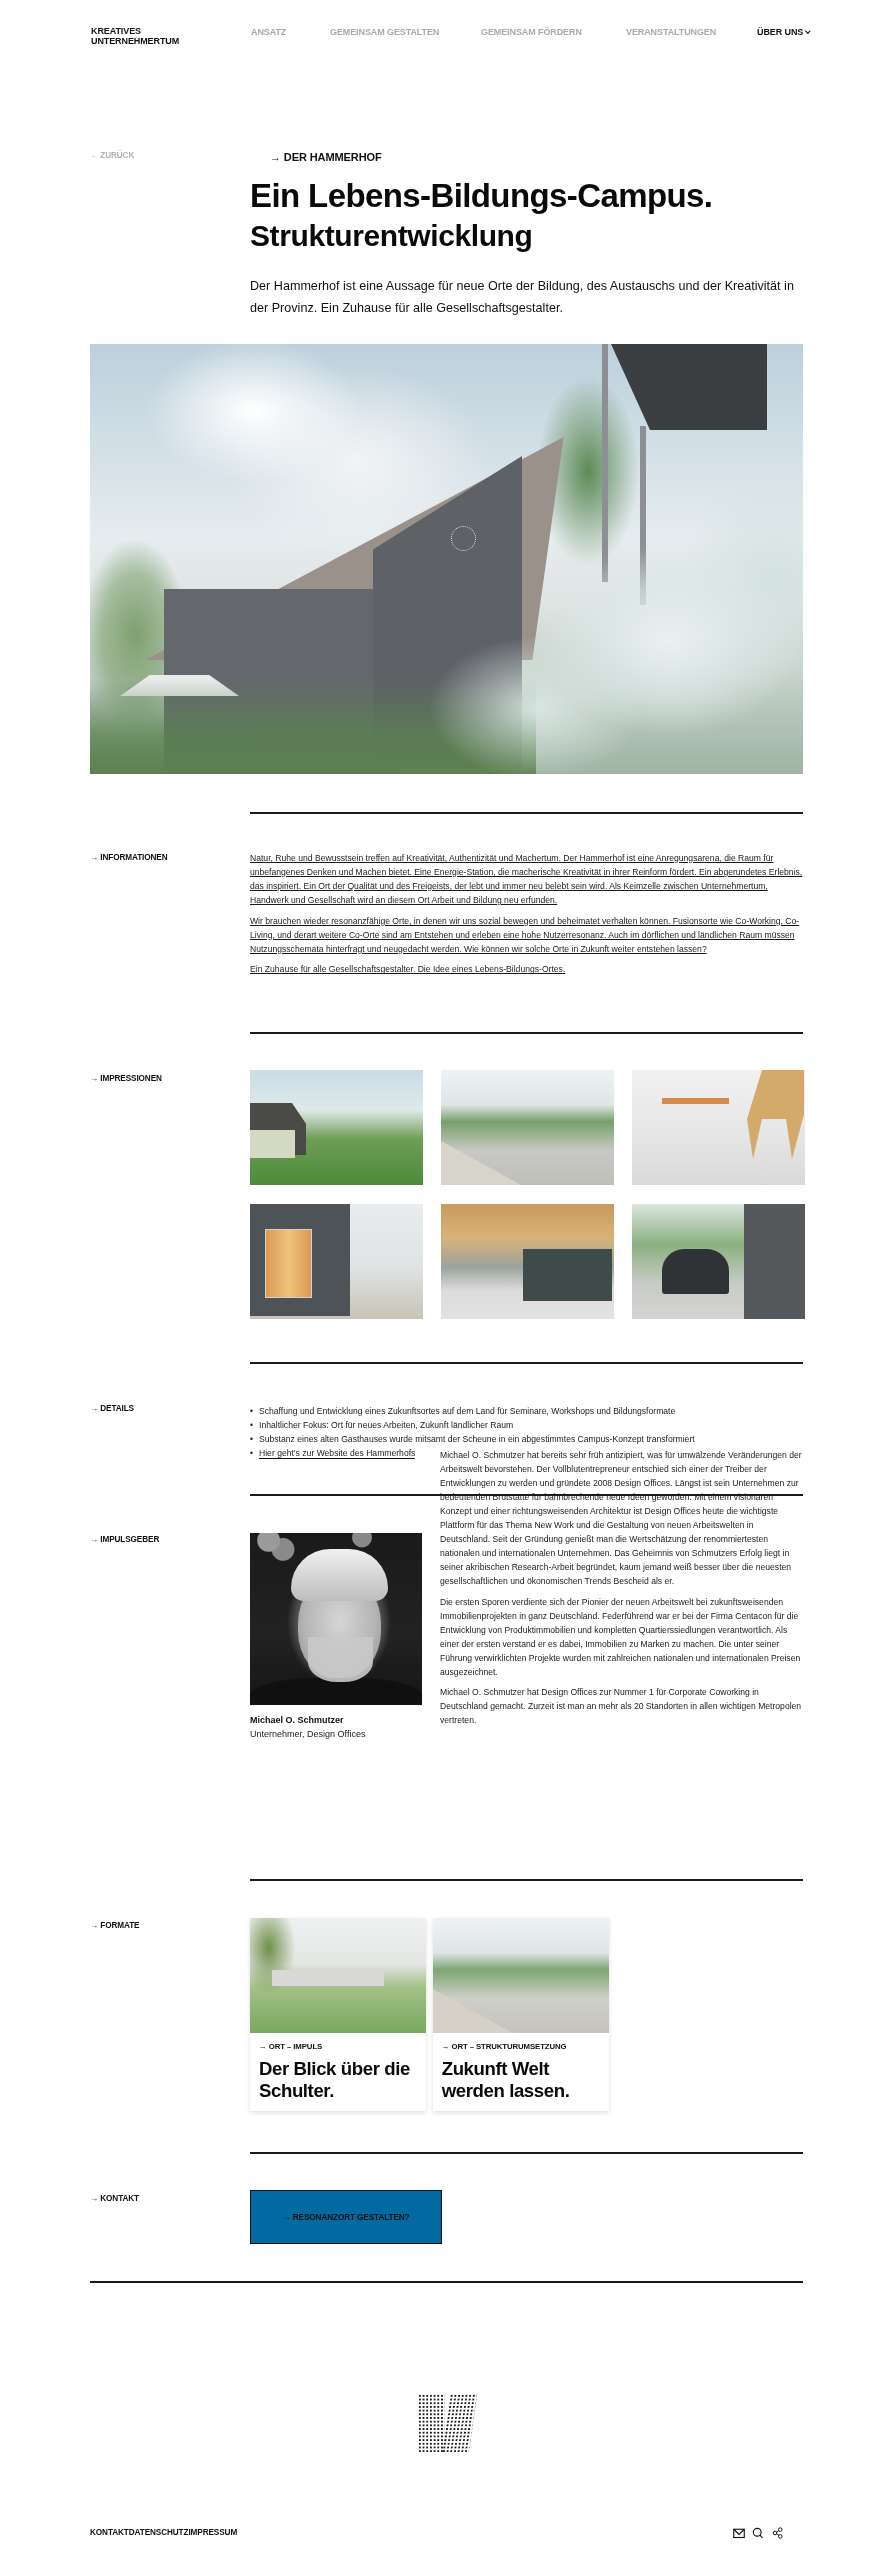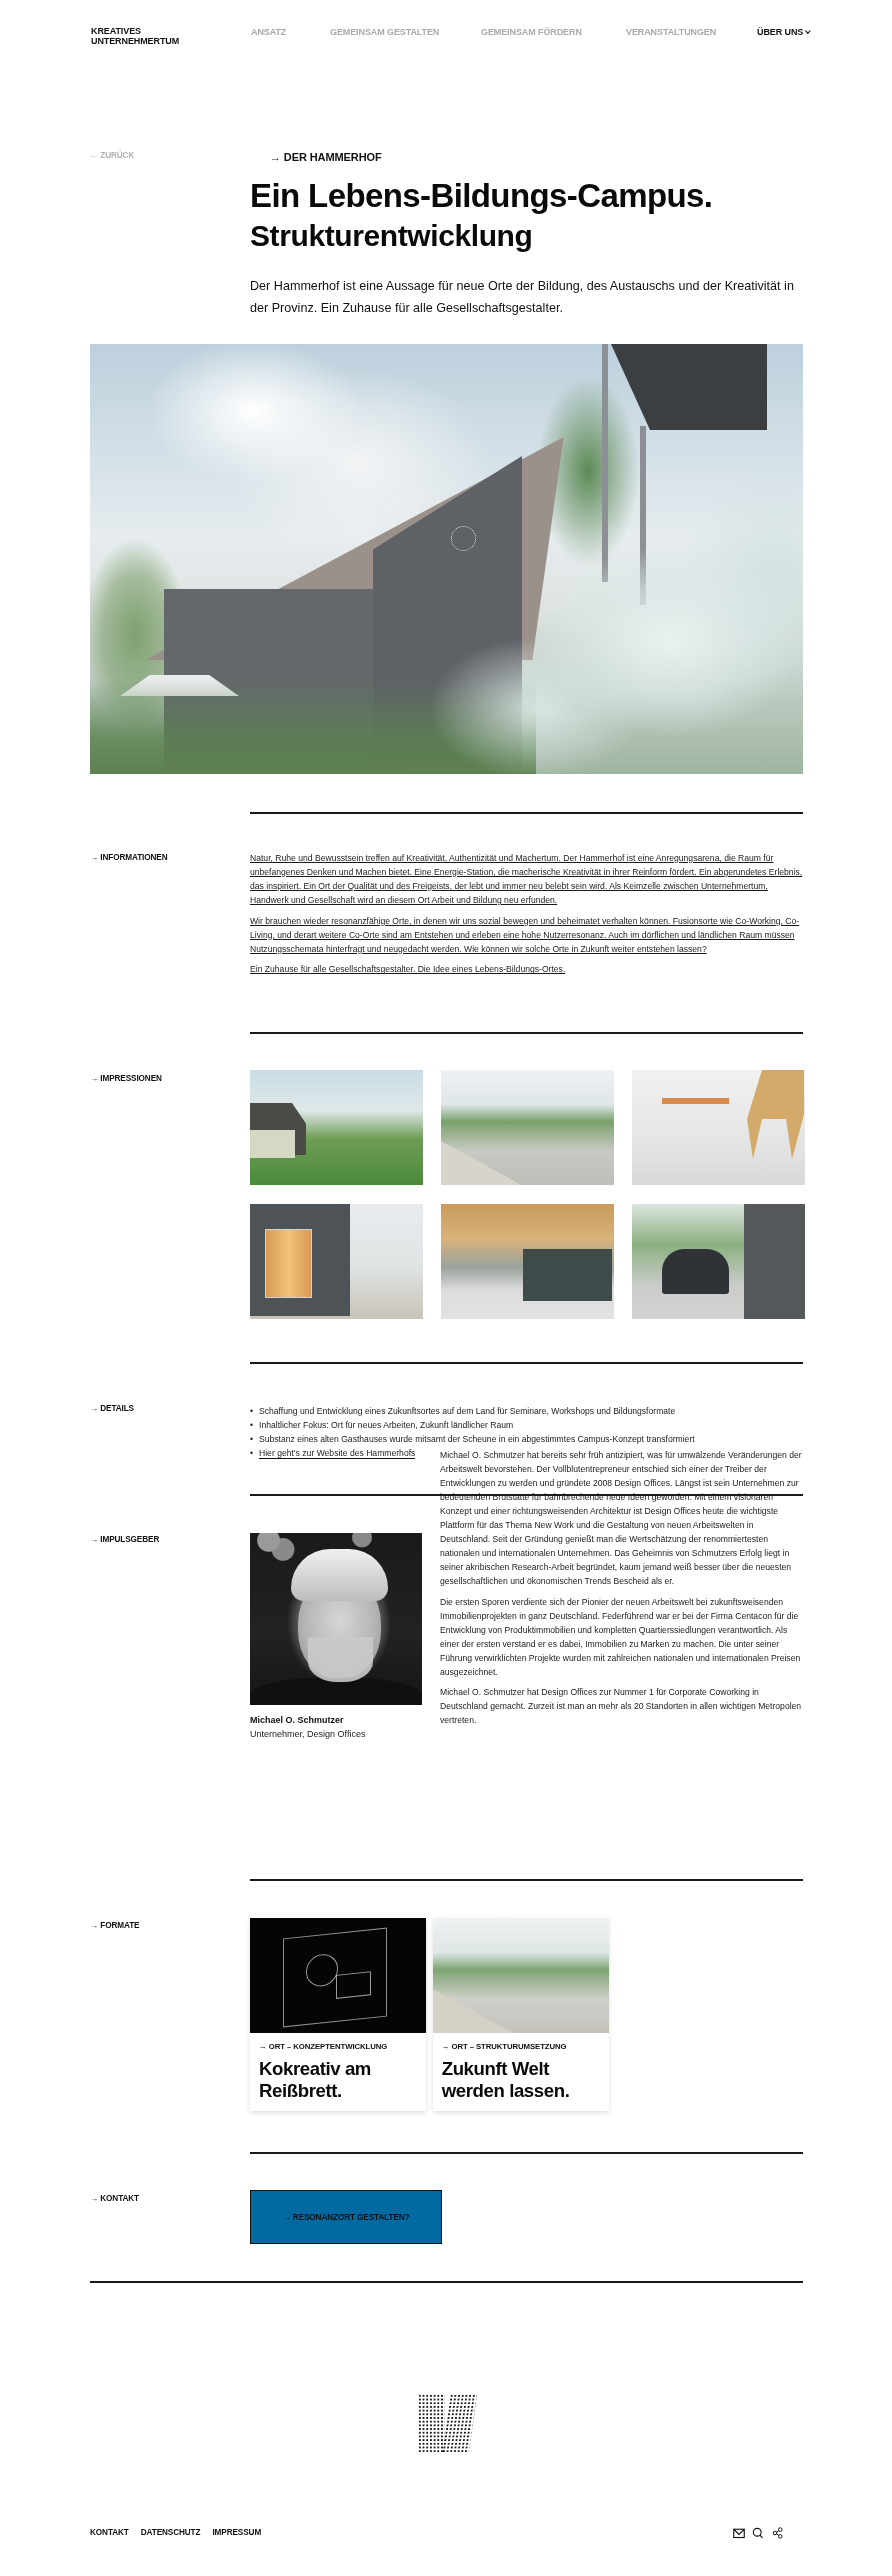--- a/index.html
+++ b/index.html
@@ -224,21 +224,21 @@
   .footer-logo { position: absolute; left: 418px; top: 2394px; width: 57px; height: 58px; }
   .footer-logo .half {
     position: absolute; top: 0; width: 27px; height: 58px;
     background-image: radial-gradient(circle, #1a1a1a 0.9px, rgba(0,0,0,0) 1.2px);
     background-size: 3.7px 3.7px;
   }
   .footer-logo .l { left: 0; }
   .footer-logo .r { left: 28px; transform: skewX(-8deg); }
 
   
-  .footer-links { position: absolute; left: 90px; top: 2528px; display: flex; gap: 12px; }
+  .footer-links { position: absolute; left: 90px; top: 2528px; display: flex; gap: 0; }
   .footer-link { font-size: 8.2px; font-weight: 700; color: #111; text-transform: uppercase; letter-spacing: -0.1px; }
   .footer-icons { position: absolute; left: 733px; top: 2527px; display: flex; gap: 7.4px; align-items: center; }
   .ficon { width: 12px; height: 12px; display: block; }
 </style>
 </head>
 <body>
 
 <header class="header">
   <a class="logo">
     <span>KREATIVES</span>
@@ -317,26 +317,24 @@
 <div class="bio">
   <p>Michael O. Schmutzer hat bereits sehr früh antizipiert, was für umwälzende Veränderungen der Arbeitswelt bevorstehen. Der Vollblutentrepreneur entschied sich einer der Treiber der Entwicklungen zu werden und gründete 2008 Design Offices. Längst ist sein Unternehmen zur bedeutenden Brutstätte für bahnbrechende neue Ideen geworden. Mit einem visionären Konzept und einer richtungsweisenden Architektur ist Design Offices heute die wichtigste Plattform für das Thema New Work und die Gestaltung von neuen Arbeitswelten in Deutschland. Seit der Gründung genießt man die Wertschätzung der renommiertesten nationalen und internationalen Unternehmen. Das Geheimnis von Schmutzers Erfolg liegt in seiner akribischen Research-Arbeit begründet, kaum jemand weiß besser über die neuesten gesellschaftlichen und ökonomischen Trends Bescheid als er.</p>
   <p>Die ersten Sporen verdiente sich der Pionier der neuen Arbeitswelt bei zukunfts­weisenden Immobilienprojekten in ganz Deutschland. Federführend war er bei der Firma Centacon für die Entwicklung von Produktimmobilien und kompletten Quartiers­siedlungen verantwortlich. Als einer der ersten verstand er es dabei, Immobilien zu Marken zu machen. Die unter seiner Führung verwirklichten Projekte wurden mit zahlreichen nationalen und internationalen Preisen ausgezeichnet.</p>
   <p>Michael O. Schmutzer hat Design Offices zur Nummer 1 für Corporate Coworking in Deutschland gemacht. Zurzeit ist man an mehr als 20 Standorten in allen wichtigen Metropolen vertreten.</p>
 </div>
 
 <div class="rule" style="top:1879px"></div>
 <div class="sec-label" style="top:1921px">→ FORMATE</div>
 <div class="cards">
   <a class="card">
-    <div class="card-img c2">
-        <div class="sketch"></div>
-      </div>
+    <div class="card-img c1"></div>
     <div class="card-body">
-      <div class="card-eyebrow">→ ORT – KONZEPTENTWICKLUNG</div>
-      <div class="card-title">Kokreativ am Reißbrett.</div>
+      <div class="card-eyebrow">→ ORT – IMPULS</div>
+      <div class="card-title">Der Blick über die Schulter.</div>
     </div>
   </a>
   <a class="card">
     <div class="card-img c3"></div>
     <div class="card-body">
       <div class="card-eyebrow">→ ORT – STRUKTURUMSETZUNG</div>
       <div class="card-title">Zukunft Welt werden lassen.</div>
     </div>
   </a>
 </div>

